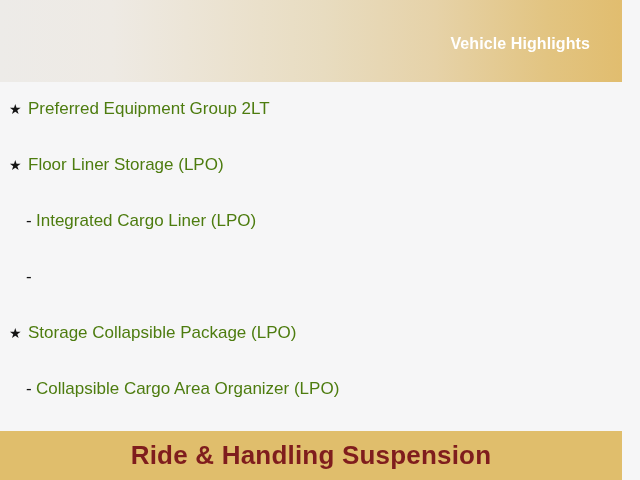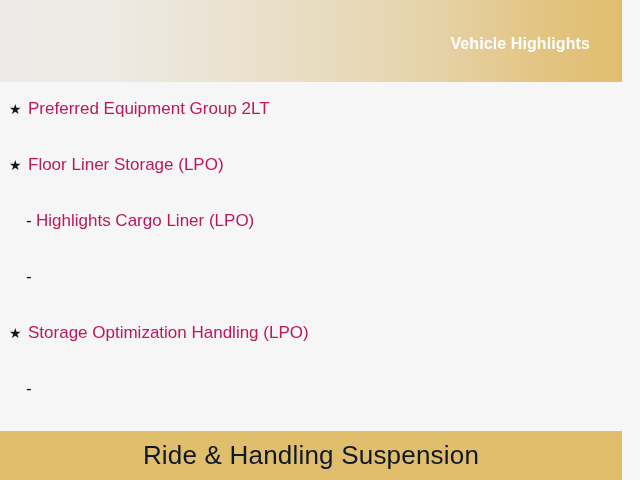--- a/index.html
+++ b/index.html
@@ -81,37 +81,37 @@
     line-height: 22px;
     width: 19px;
     display: inline-block;
   }
   .hl-row.level-1 .hl-marker {
     font-size: 17px;
     width: 10px;
   }
   .hl-text {
     flex: 0 1 auto;
-    color: #be185d;
+    color: #4d7c0f;
     text-align: center;
   }
 
   
   #footer {
     flex: 0 0 49px;
     height: 49px;
     background: #e0be6c;
     display: flex;
     align-items: center;
     justify-content: center;
   }
   #footer-title {
-    color: #0f172a;
+    color: #7f1d1d;
     font-size: 26px;
-    font-weight: normal;
+    font-weight: bold;
     letter-spacing: 0.2px;
     white-space: nowrap;
     margin-top: -1px;
   }
 </style>
 </head>
 <body>
 
 <div id="slide">
 
@@ -126,34 +126,35 @@
       <span class="hl-text">Preferred Equipment Group 2LT</span>
     </div>
 
     <div class="hl-row level-0">
       <span class="hl-marker">★</span>
       <span class="hl-text">Floor Liner Storage (LPO)</span>
     </div>
 
     <div class="hl-row level-1">
       <span class="hl-marker">-</span>
-      <span class="hl-text">Highlights Cargo Liner (LPO)</span>
+      <span class="hl-text">Integrated Cargo Liner (LPO)</span>
     </div>
 
     <div class="hl-row level-1">
       <span class="hl-marker">-</span>
     </div>
 
     <div class="hl-row level-0">
       <span class="hl-marker">★</span>
-      <span class="hl-text">Storage Optimization Handling (LPO)</span>
+      <span class="hl-text">Storage Collapsible Package (LPO)</span>
     </div>
 
     <div class="hl-row level-1">
       <span class="hl-marker">-</span>
+      <span class="hl-text">Collapsible Cargo Area Organizer (LPO)</span>
     </div>
 
   </div>
 
   <div id="footer">
     <div id="footer-title">Ride &amp; Handling Suspension</div>
   </div>
 
 </div>
 

